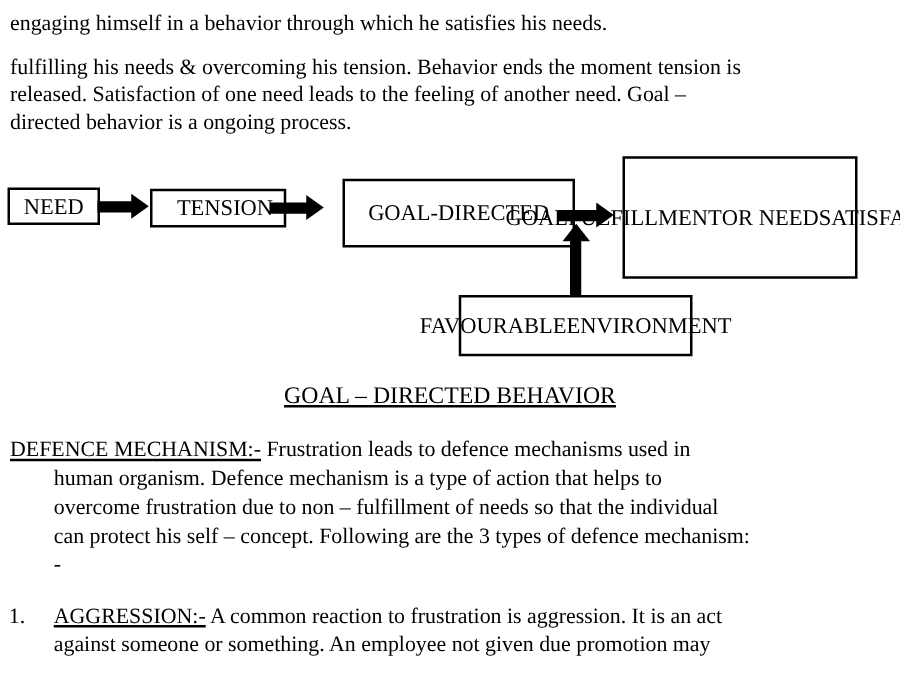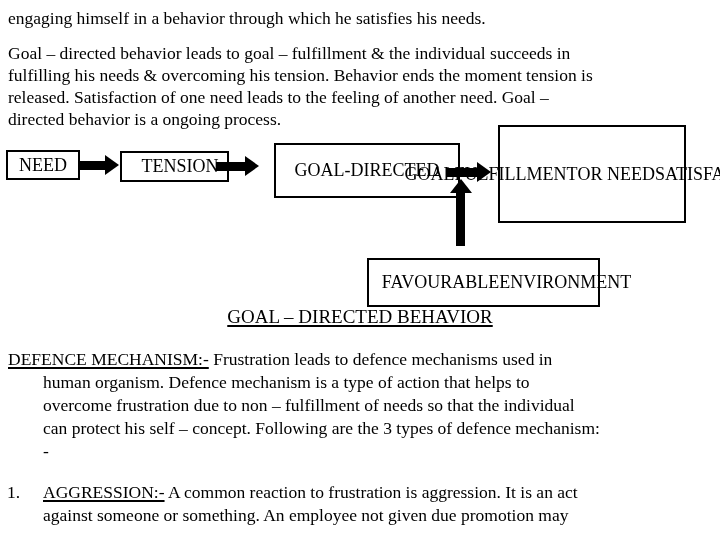--- a/index.html
+++ b/index.html
@@ -57,21 +57,20 @@
   .listnum { position: absolute; left: 7px; font-size: 17.5px; line-height: 22.5px; }
 </style>
 </head>
 <body>
 
 <div class="slide">
 
   <div class="tline abs" style="left:8px; top:7px;">engaging himself in a behavior through which he satisfies his needs.</div>
 
   <div class="para" style="top:42px;">
-    <div class="tline">Goal – directed behavior leads to goal – fulfillment &amp; the individual succeeds in</div>
     <div class="tline">fulfilling his needs &amp; overcoming his tension. Behavior ends the moment tension is</div>
     <div class="tline">released. Satisfaction of one need leads to the feeling of another need. Goal –</div>
     <div class="tline">directed behavior is a ongoing process.</div>
   </div>
 
   <div class="dbox" style="left:6px; top:150px; width:70px; height:26px;">
     <span>NEED</span>
   </div>
 
   <div class="hbar" style="left:78px; top:161px; width:28px; height:9px;"></div>
@@ -94,21 +93,21 @@
   <div class="tri-up" style="left:450px; top:179px;"></div>
   <div class="vbar" style="left:456px; top:192px; width:9px; height:54px;"></div>
 
   <div class="dbox" style="left:498px; top:125px; width:184px; height:94px; line-height:24px;">
     <span>GOAL</span>
     <span>FULFILLMENT</span>
     <span>OR NEED</span>
     <span>SATISFACTION</span>
   </div>
 
-  <div class="dbox" style="left:367px; top:258px; width:183px; height:45px;padding-left:46px;">
+  <div class="dbox" style="left:367px; top:236px; width:183px; height:45px;">
     <span>FAVOURABLE</span>
     <span>ENVIRONMENT</span>
   </div>
 
   <div class="caption ul" style="top:306px;">GOAL – DIRECTED BEHAVIOR</div>
 
   <div class="para hang" style="top:348px;">
     <div class="tline first" style="line-height:23px;">
       <span class="ul">DEFENCE MECHANISM:-</span><span> Frustration leads to defence mechanisms used in</span>
     </div>

